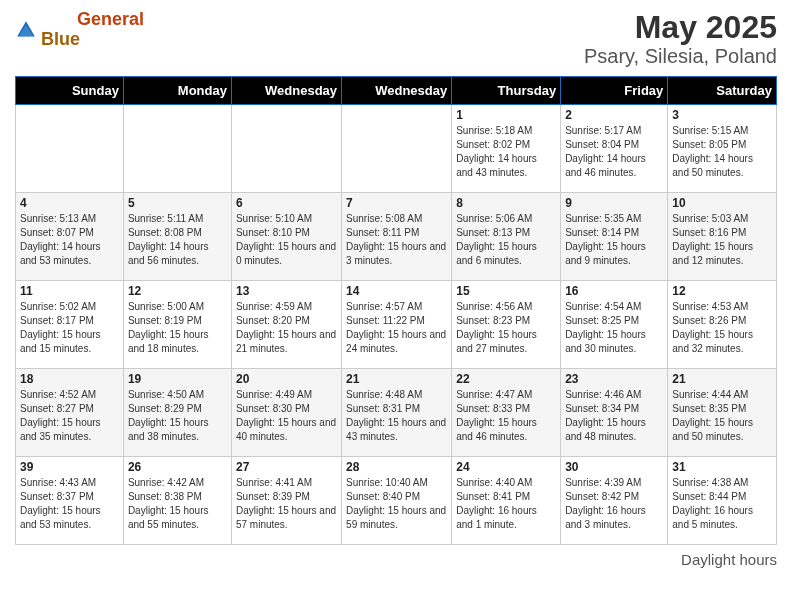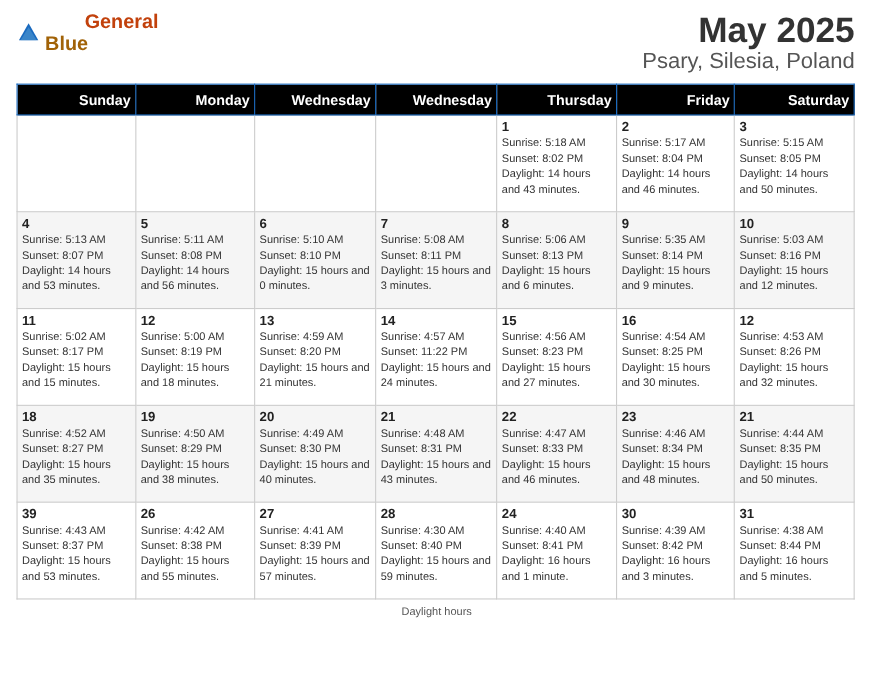--- a/index.html
+++ b/index.html
@@ -83,23 +83,23 @@
     .day-info {
       font-size: 10px;
       color: #333;
       line-height: 1.4;
     }
     .empty-cell {
       background: #fff !important;
     }
     .footer-note {
       margin-top: 6px;
-      font-size: 10px;
+      font-size: 15px;
       color: #555;
-      text-align: center;
+      text-align: right;
       padding-left: 2px;
     }
   </style>
 </head>
 <body>
 
 <div class="container">
   <div class="header">
     <div class="logo">
       <svg class="logo-icon" viewBox="0 0 30 30" xmlns="http://www.w3.org/2000/svg">
@@ -300,21 +300,21 @@
 Daylight: 15 hours and 55 minutes.</div>
           </td>
           <td>
             <div class="day-number">27</div>
             <div class="day-info">Sunrise: 4:41 AM
 Sunset: 8:39 PM
 Daylight: 15 hours and 57 minutes.</div>
           </td>
           <td>
             <div class="day-number">28</div>
-            <div class="day-info">Sunrise: 4:30 AM
+            <div class="day-info">Sunrise: 10:40 AM
 Sunset: 8:40 PM
 Daylight: 15 hours and 59 minutes.</div>
           </td>
           <td>
             <div class="day-number">24</div>
             <div class="day-info">Sunrise: 4:40 AM
 Sunset: 8:41 PM
 Daylight: 16 hours and 1 minute.</div>
           </td>
           <td>

